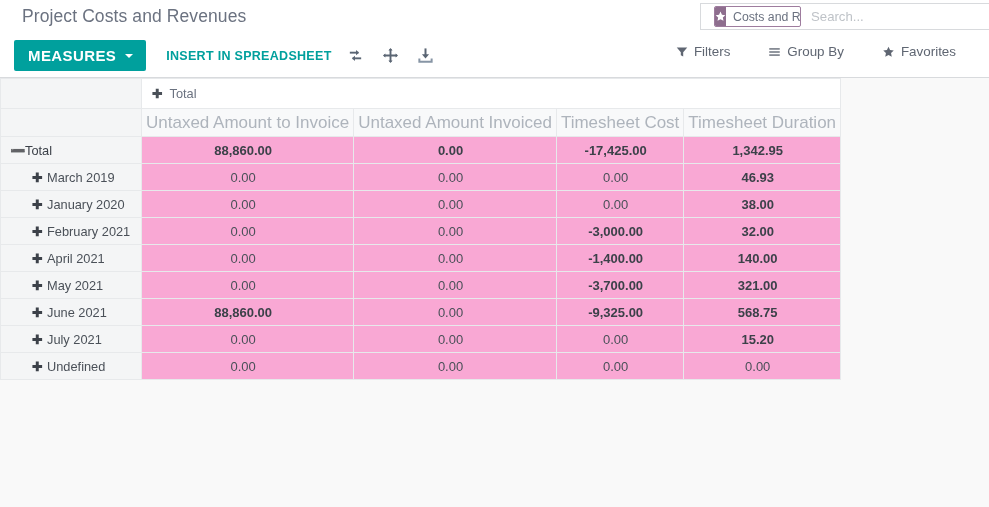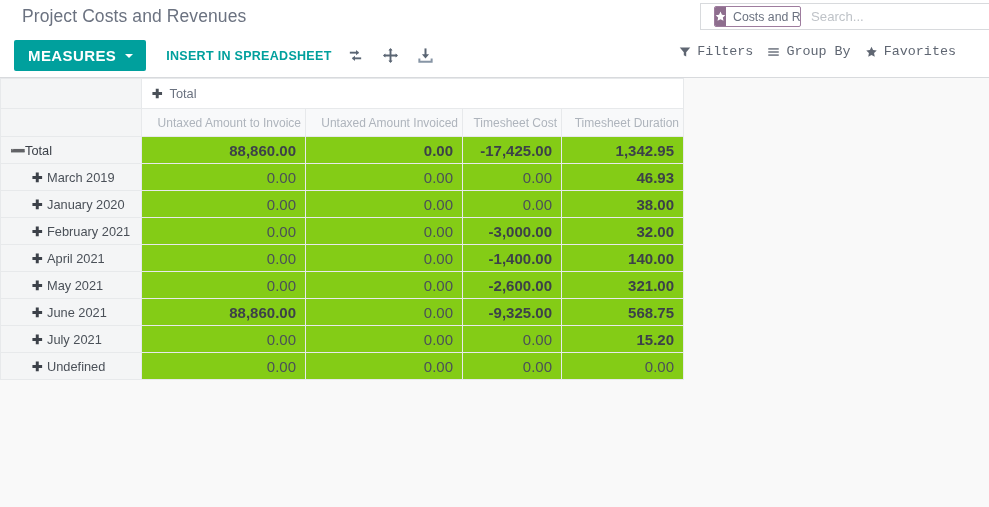--- a/index.html
+++ b/index.html
@@ -146,22 +146,21 @@
     background: transparent;
   }
   .search-input::placeholder { color: #BFC3C8; }
 
   .cp-filters {
     position: absolute;
     right: 33px;
     top: 44px;
     display: flex;
     align-items: center;
-    gap: 14px;
-    font-family: Liberation Mono, monospace;
+    gap: 38px;
   }
   .filter-item {
     display: flex;
     align-items: center;
     gap: 6px;
     color: #5F6672;
     font-size: 13.4px;
     cursor: pointer;
     white-space: nowrap;
   }
@@ -212,22 +211,22 @@
     color: #6B7280;
     font-size: 12.8px;
     white-space: nowrap;
   }
   .grp-header .tog { color: #4A5058; font-weight: bold; margin-right: 7px; font-size: 12.5px; }
 
   .measure-header {
     background: #F8F9FA;
     height: 28px;
     color: #AEB4BC;
-    font-size: 12px;
-    text-align: right;
+    font-size: 17px;
+    text-align: center;
     white-space: nowrap;
     padding: 0 4px !important;
     overflow: hidden;
   }
 
   .row-label {
     background: #F4F5F6;
     height: 27px;
     color: #4A5058;
     font-size: 12.8px;
@@ -240,26 +239,26 @@
   .row-label .tog {
     display: inline-block;
     width: 15px;
     color: #3C4149;
     font-weight: bold;
     font-size: 12.6px;
   }
 
   .val {
     height: 27px;
-    text-align: right;
+    text-align: center;
     padding-right: 9px !important;
     color: #4A5058;
-    background: #84cc16;
-    white-space: nowrap;
-    font-size: 15px;
+    background: #f9a8d4;
+    white-space: nowrap;
+    font-size: 13px;
   }
   tr.total-row .val { font-weight: bold; color: #3C4149; }
   tr.total-row .row-label { color: #3C4149; }
   .val.bold { font-weight: bold; color: #3C4149; }
 </style>
 </head>
 <body>
 
 <div class="control-panel">
 
@@ -398,21 +397,21 @@
           <td class="row-label indent"><span class="tog">✚</span><span>April 2021</span></td>
           <td class="val">0.00</td>
           <td class="val">0.00</td>
           <td class="val bold">-1,400.00</td>
           <td class="val bold">140.00</td>
         </tr>
         <tr>
           <td class="row-label indent"><span class="tog">✚</span><span>May 2021</span></td>
           <td class="val">0.00</td>
           <td class="val">0.00</td>
-          <td class="val bold">-2,600.00</td>
+          <td class="val bold">-3,700.00</td>
           <td class="val bold">321.00</td>
         </tr>
         <tr>
           <td class="row-label indent"><span class="tog">✚</span><span>June 2021</span></td>
           <td class="val bold">88,860.00</td>
           <td class="val">0.00</td>
           <td class="val bold">-9,325.00</td>
           <td class="val bold">568.75</td>
         </tr>
         <tr>

